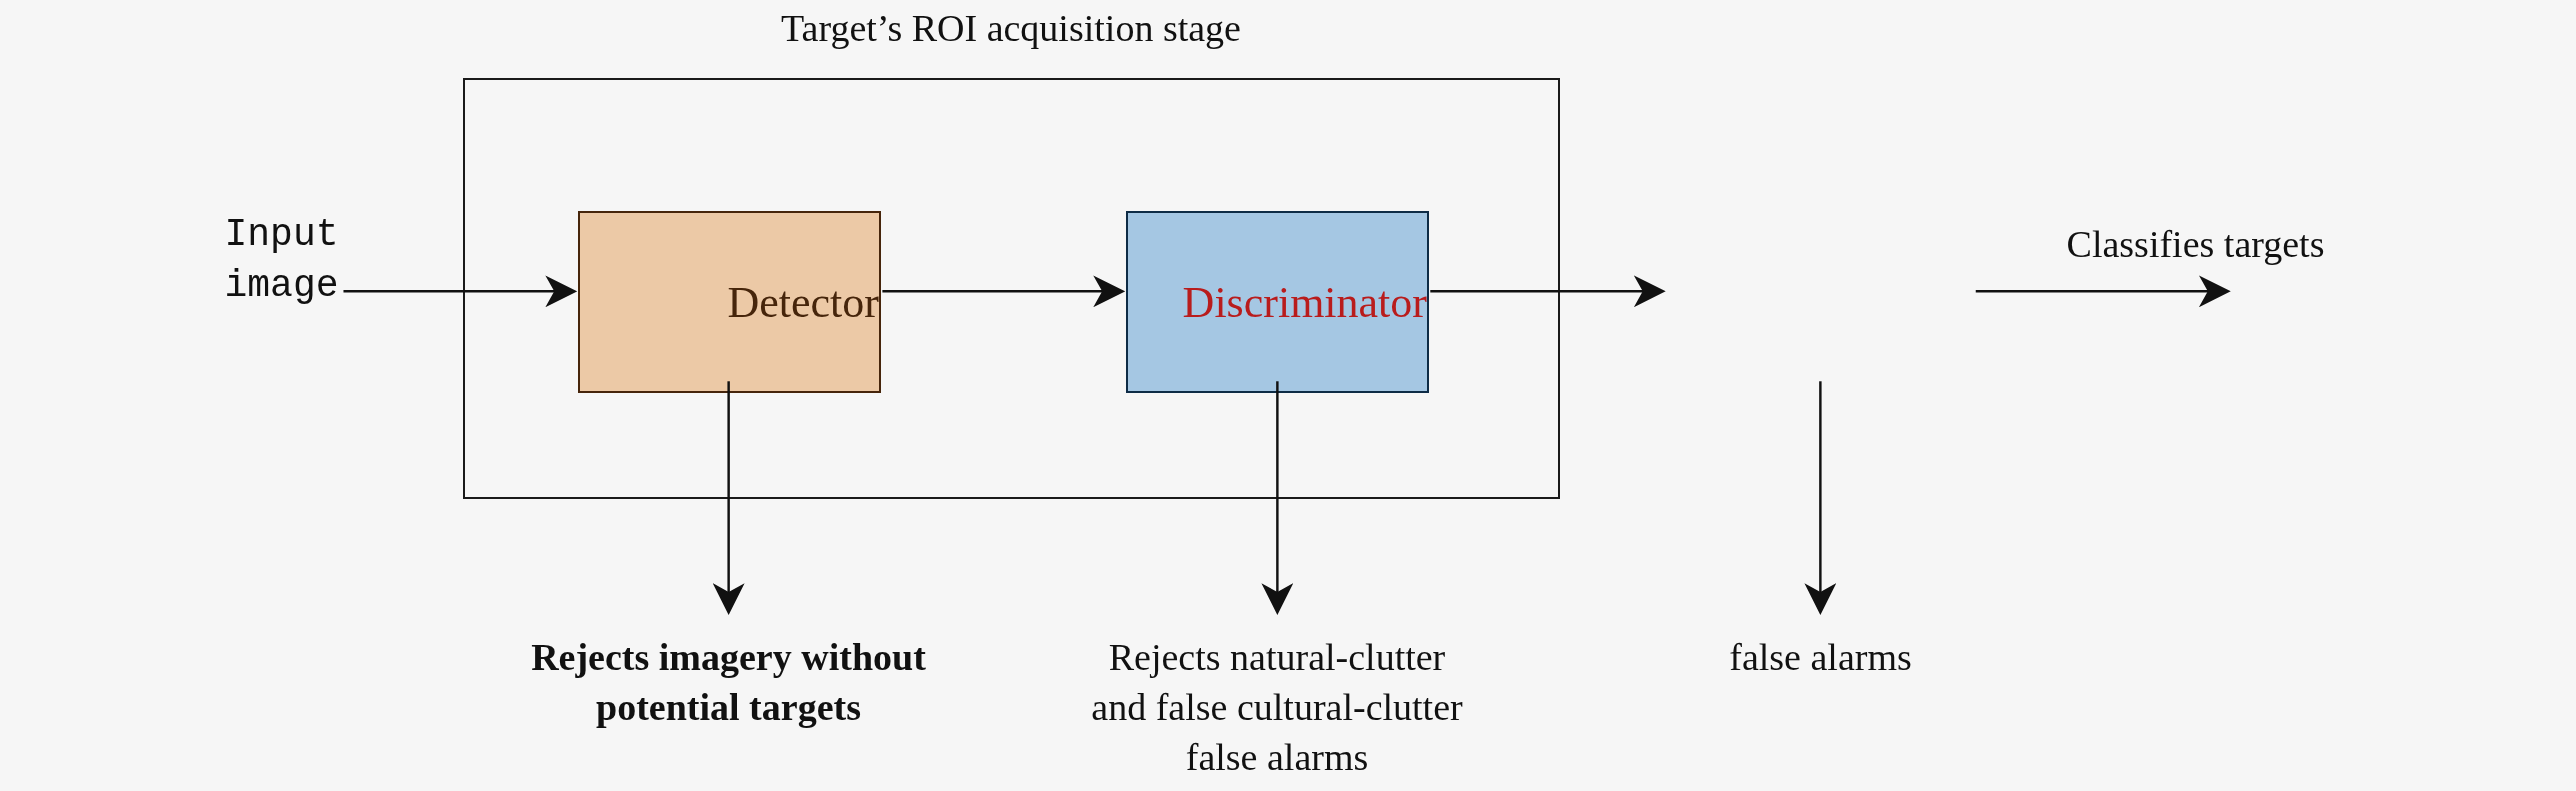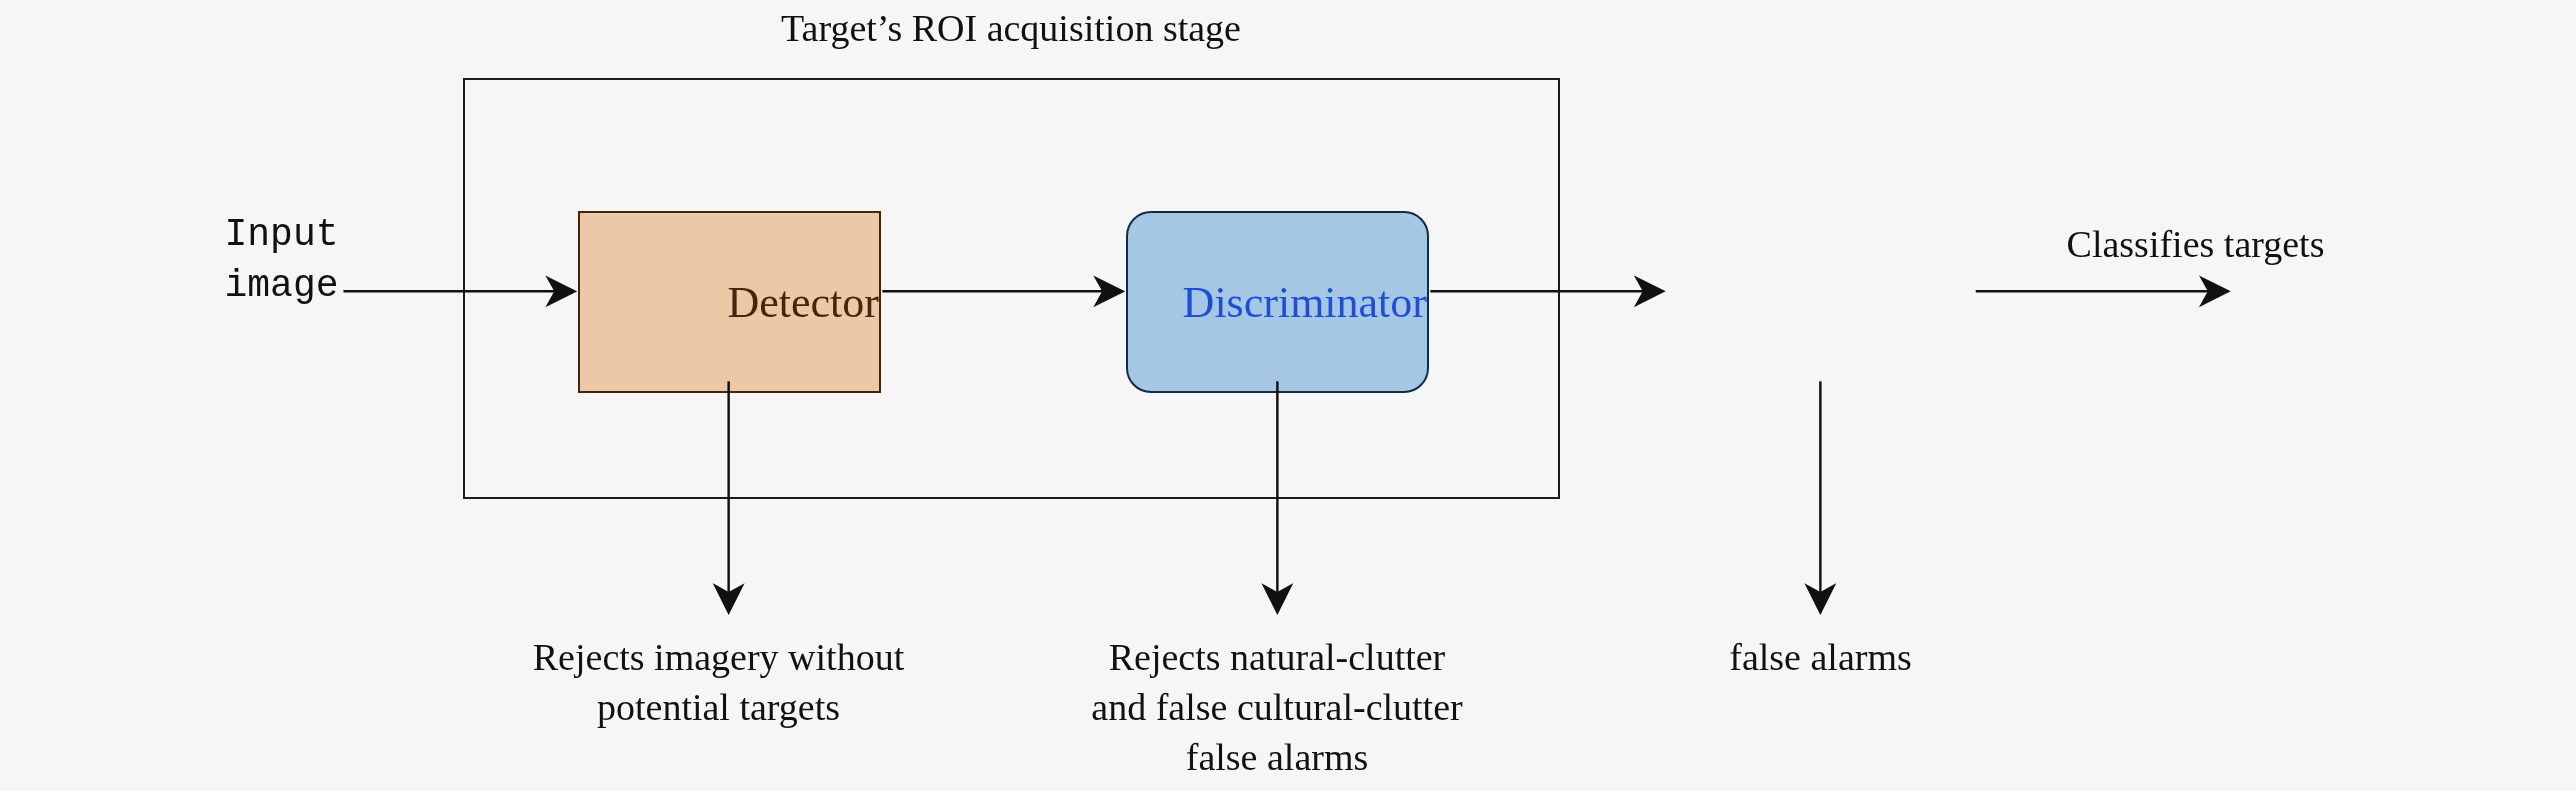--- a/index.html
+++ b/index.html
@@ -58,21 +58,21 @@
   .multiline {
     position: absolute;
     text-align: center;
     font-size: 38px;
     line-height: 51px;
   }
   .input-label  { left: 159px;  top: 209px; width: 245px; font-family: Liberation Mono, monospace; }
   .output-label { left: 1991px; top: 219px; width: 409px; white-space: nowrap; }
 
   .reject-label { top: 632px; line-height: 50px; }
-  .reject-detector      { left: 473px;  width: 491px; }
+  .reject-detector      { left: 483px;  width: 491px; font-weight: bold; }
   .reject-discriminator { left: 991px; width: 572px; }
   .reject-classfier     { left: 1575px; width: 491px; }
 
   .arrow-layer {
     position: absolute;
     left: 0;
     top: 0;
     width: 2576px;
     height: 792px;
     pointer-events: none;
@@ -88,21 +88,21 @@
 <div class="canvas">
 
   <div class="title">Target’s ROI acquisition stage</div>
 
   <div class="outer-rect"></div>
 
   <div class="block detector" style="background-color: rgb(236, 201, 166); border-color: rgb(70, 37, 11); color: rgb(70, 37, 11);">
     <span>Detector</span>
   </div>
 
-  <div class="block discriminator" style="background-color: rgb(165, 199, 227); border-color: rgb(14, 44, 70); color: #1d4ed8; border-radius: 25px;">
+  <div class="block discriminator" style="background-color: rgb(165, 199, 227); border-color: rgb(14, 44, 70); color: #b91c1c;">
     <span>Discriminator</span>
   </div>
 
 
   <div class="multiline input-label">
     <div>Input</div>
     <div>image</div>
   </div>
 
   <div class="multiline output-label">Classifies targets</div>

